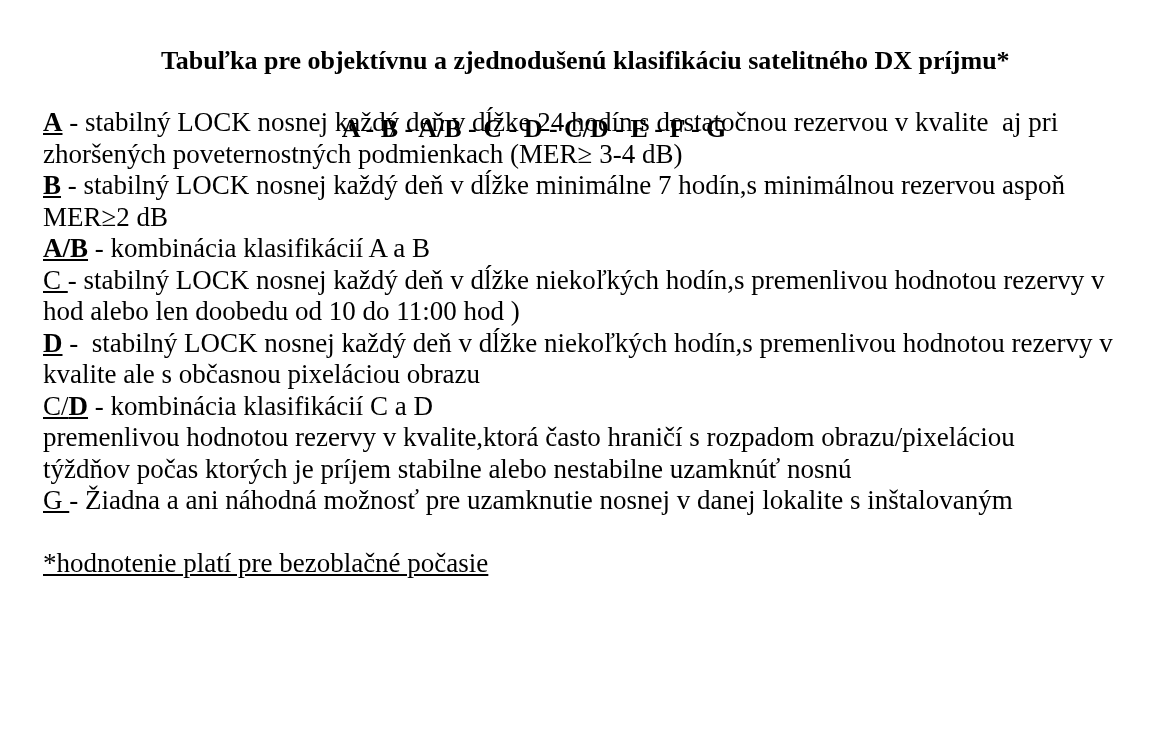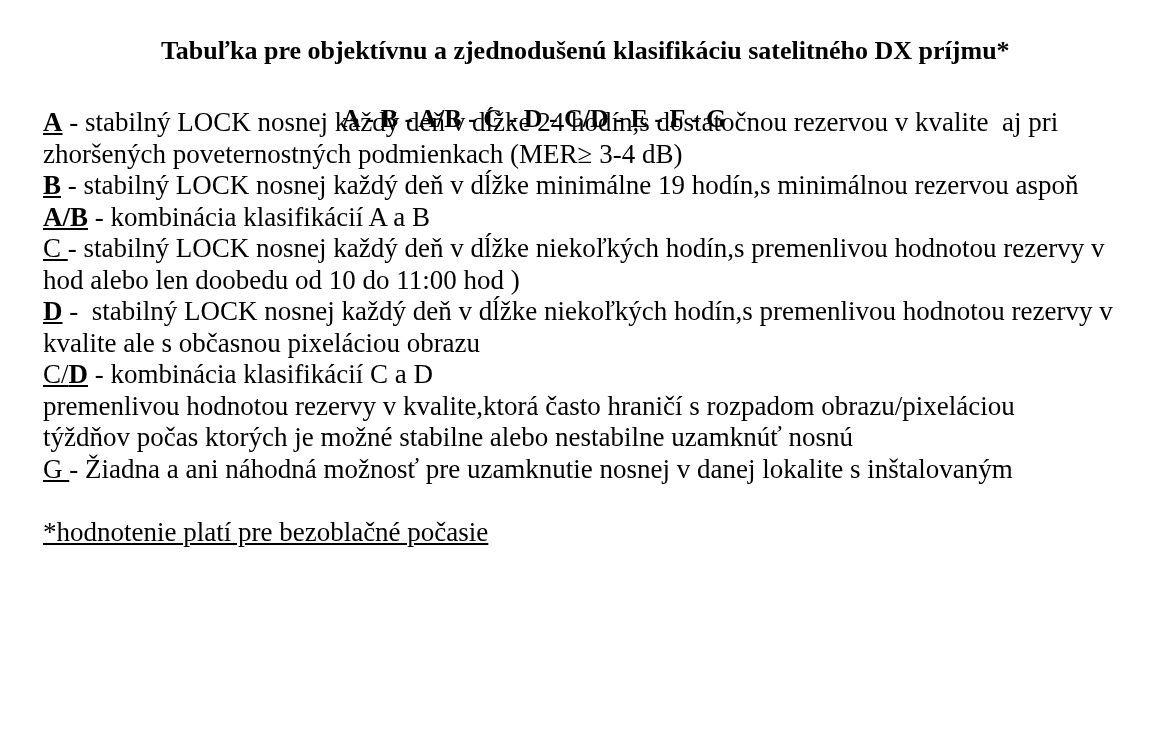--- a/index.html
+++ b/index.html
@@ -9,20 +9,21 @@
   body {
     width: 1158px;
     height: 735px;
     background: #ffffff;
     color: #000000;
     font-family: "Liberation Serif", serif;
     overflow: hidden;
     position: relative;
   }
   .doc-title {
+    padding-top: 10px;
     text-align: center;
     font-weight: bold;
     font-size: 26px;
     line-height: 34px;
     white-space: pre;
   }
   .doc-title .t-line2 {
     display: block;
     position: relative;
     left: -45px;
@@ -54,25 +55,26 @@
 
 <div class="doc-title">
   <span class="t-line1">Tabuľka pre objektívnu a zjednodušenú klasifikáciu satelitného DX príjmu*</span>
   <span class="t-line2">A - B - A/B - C - D - C/D - E - F - G</span>
 </div>
 
 <div class="body-text">
   <div id="lines-container">
       <div class="line"><span class="u b">A</span><span> - stabilný LOCK nosnej každý deň v dĺžke 24 hodín,s dostatočnou rezervou v kvalite  aj pri</span></div>
       <div class="line"><span>zhoršených poveternostných podmienkach (MER≥ 3-4 dB)</span></div>
-      <div class="line"><span class="u b">B</span><span> - stabilný LOCK nosnej každý deň v dĺžke minimálne 19 hodín,s minimálnou rezervou aspoň</span></div>
+      <div class="line"><span class="u b">B</span><span> - stabilný LOCK nosnej každý deň v dĺžke minimálne 7 hodín,s minimálnou rezervou aspoň</span></div>
+      <div class="line"><span>MER≥2 dB</span></div>
       <div class="line"><span class="u b">A/B</span><span> - kombinácia klasifikácií A a B</span></div>
       <div class="line"><span class="u">C </span><span>- stabilný LOCK nosnej každý deň v dĺžke niekoľkých hodín,s premenlivou hodnotou rezervy v</span></div>
       <div class="line"><span>hod alebo len doobedu od 10 do 11:00 hod )</span></div>
       <div class="line"><span class="u b">D</span><span> -  stabilný LOCK nosnej každý deň v dĺžke niekoľkých hodín,s premenlivou hodnotou rezervy v</span></div>
       <div class="line"><span>kvalite ale s občasnou pixeláciou obrazu</span></div>
       <div class="line"><span class="u">C/</span><span class="u b">D</span><span> - kombinácia klasifikácií C a D</span></div>
       <div class="line"><span>premenlivou hodnotou rezervy v kvalite,ktorá často hraničí s rozpadom obrazu/pixeláciou</span></div>
-      <div class="line"><span>týždňov počas ktorých je možné stabilne alebo nestabilne uzamknúť nosnú</span></div>
+      <div class="line"><span>týždňov počas ktorých je príjem stabilne alebo nestabilne uzamknúť nosnú</span></div>
       <div class="line"><span class="u">G </span><span>- Žiadna a ani náhodná možnosť pre uzamknutie nosnej v danej lokalite s inštalovaným</span></div>
     </div>
   <div class="footnote">*hodnotenie platí pre bezoblačné počasie</div>
 </div>
 
 </body></html>

